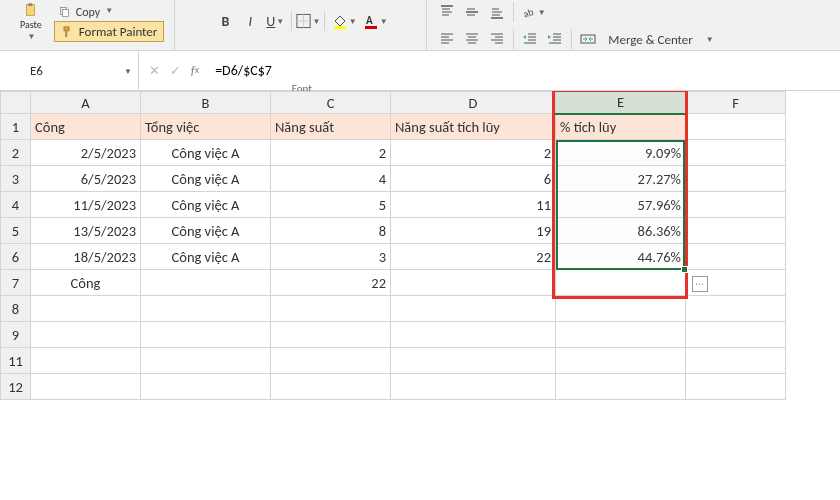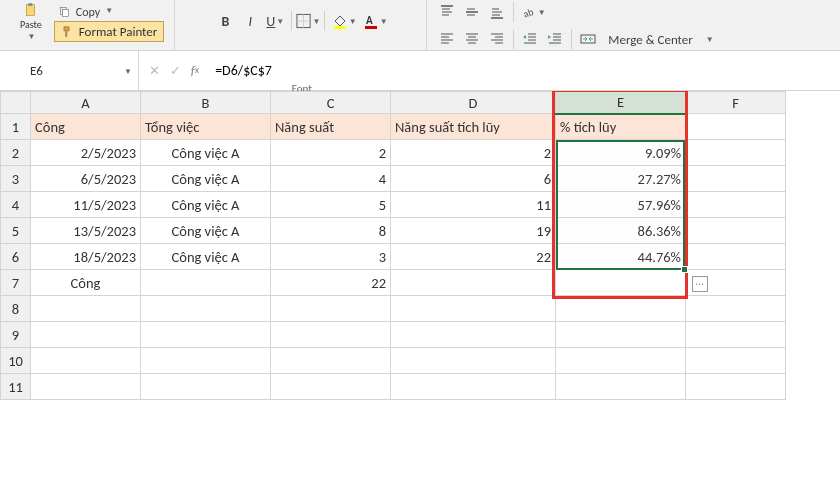--- a/index.html
+++ b/index.html
@@ -335,30 +335,30 @@
         <tr>
           <th class="row-hdr">9</th>
           <td class="cell"></td>
           <td class="cell"></td>
           <td class="cell"></td>
           <td class="cell"></td>
           <td class="cell"></td>
           <td class="cell"></td>
         </tr>
         <tr>
-          <th class="row-hdr">10</th>
-          <td class="cell"></td>
-          <td class="cell"></td>
-          <td class="cell"></td>
-          <td class="cell"></td>
-          <td class="cell"></td>
-          <td class="cell"></td>
-        </tr>
-        <tr>
           <th class="row-hdr">11</th>
+          <td class="cell"></td>
+          <td class="cell"></td>
+          <td class="cell"></td>
+          <td class="cell"></td>
+          <td class="cell"></td>
+          <td class="cell"></td>
+        </tr>
+        <tr>
+          <th class="row-hdr">12</th>
           <td class="cell"></td>
           <td class="cell"></td>
           <td class="cell"></td>
           <td class="cell"></td>
           <td class="cell"></td>
           <td class="cell"></td>
         </tr>
       </tbody>
     </table>
 <div class="highlight-box" style="left: 551.5px; top: -2.5px; width: 136px; height: 210px;"></div>

